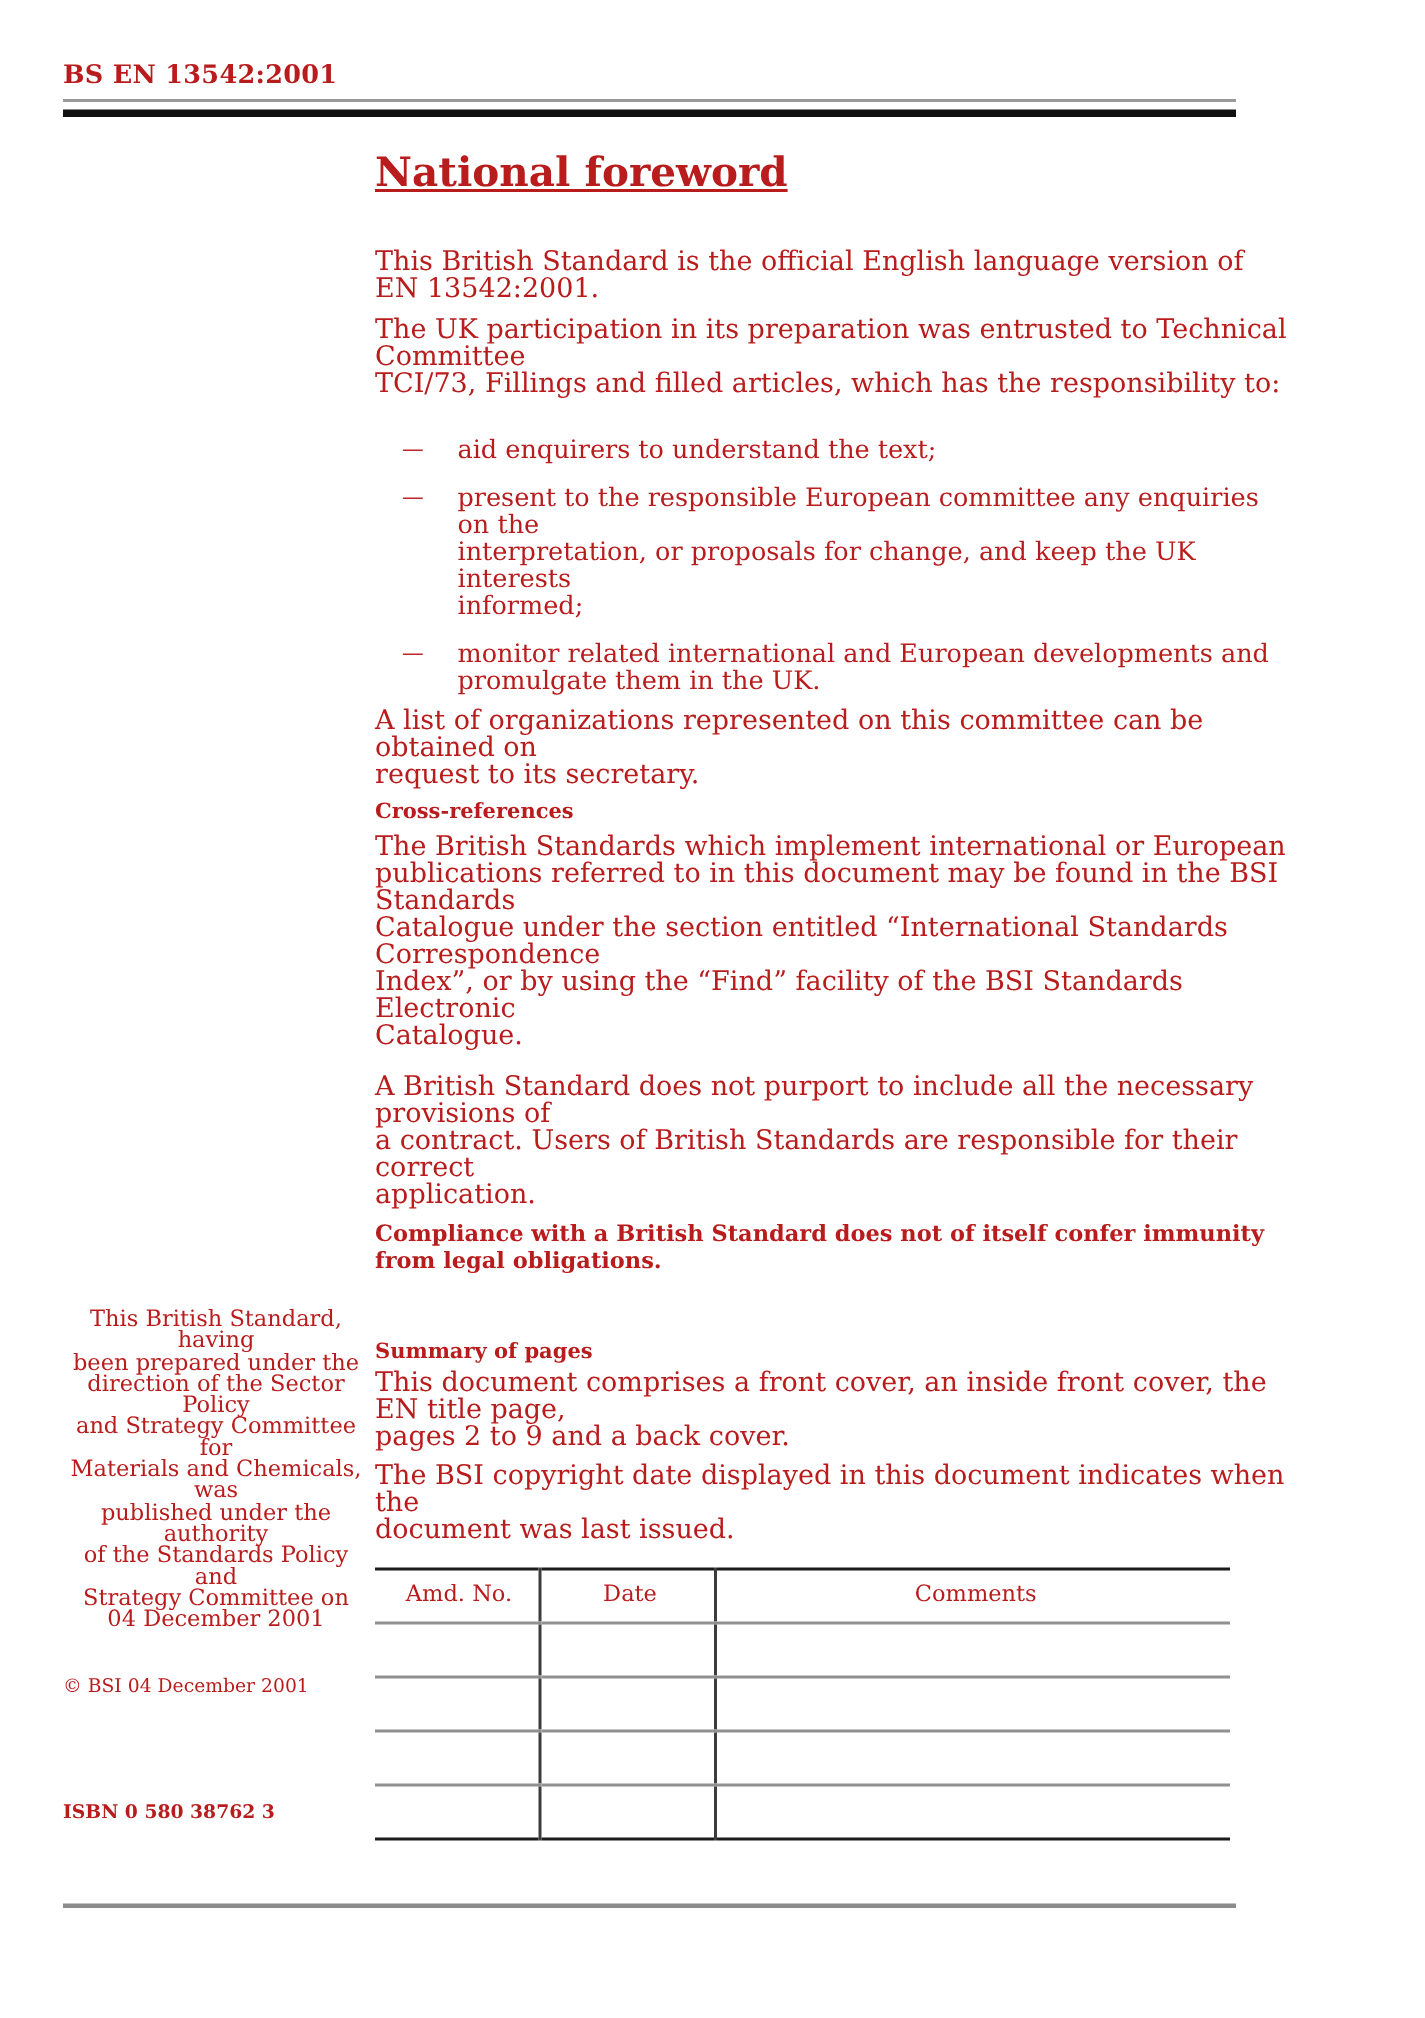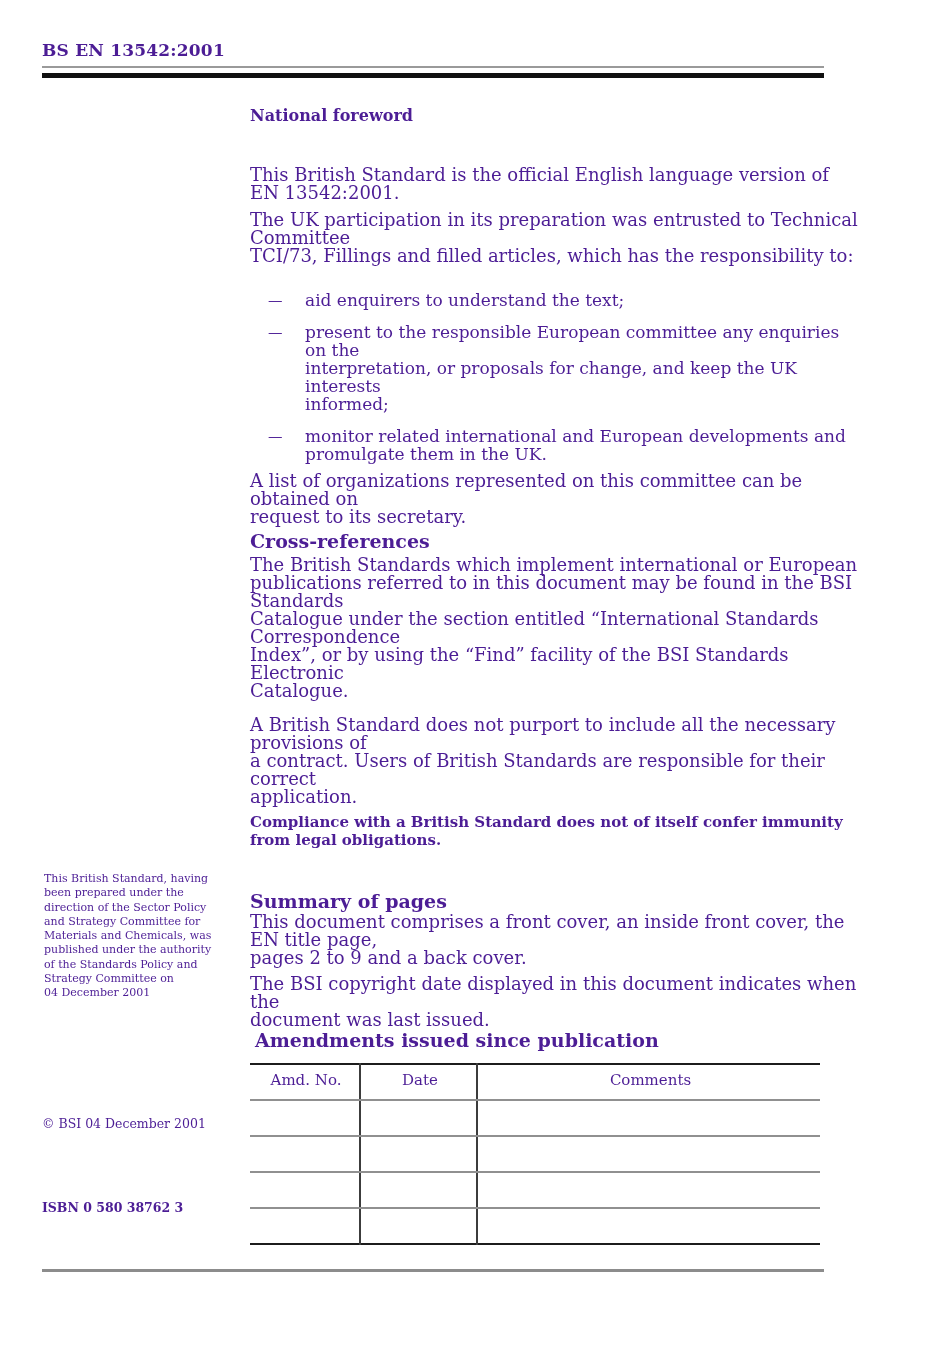--- a/index.html
+++ b/index.html
@@ -6,21 +6,21 @@
     margin: 0;
     padding: 0;
     background: #ffffff;
   }
   .page {
     position: relative;
     width: 877px;
     height: 1345px;
     background: #ffffff;
     font-family: "DejaVu Serif", serif;
-    color: #4c1d95;
+    color: #b91c1c;
     overflow: hidden;
   }
   .doc-number {
     position: absolute;
     left: 42px;
     top: 40px;
     font-size: 17px;
     font-weight: bold;
     letter-spacing: 0.2px;
   }
@@ -41,23 +41,24 @@
     background: #101010;
   }
   .main-col {
     position: absolute;
     left: 250px;
     top: 101px;
     width: 608px;
   }
   .main-col h1 {
     margin: 0;
-    font-size: 16px;
+    font-size: 27px;
     line-height: 30px;
     font-weight: bold;
+    text-decoration: underline;
   }
   .body-text {
     margin: 0;
     font-size: 18px;
     line-height: 18px;
     white-space: pre-line;
   }
   .p-intro        { margin-top: 35px; }
   .p-uk           { margin-top: 9px; }
   .dash-list      { margin-top: 26px; }
@@ -71,36 +72,37 @@
   }
   .dash-text {
     flex: 1;
     font-size: 17px;
     line-height: 18px;
     white-space: pre-line;
   }
   .p-orglist      { margin-top: 9px; }
   .sub-heading {
     margin: 0;
-    font-size: 19px;
+    font-size: 14px;
     line-height: 18px;
     font-weight: bold;
   }
   .h-crossref     { margin-top: 6px; }
   .p-crossref1    { margin-top: 6px; }
   .p-crossref2    { margin-top: 16px; }
   .p-compliance   { margin-top: 7px; font-weight: bold; font-size: 15px; }
   .sidebar-note {
     position: absolute;
     left: 44px;
     top: 872px;
     width: 200px;
-    font-size: 11px;
+    font-size: 15px;
     line-height: 14.3px;
     white-space: pre-line;
+    text-align: center;
   }
   .summary-block {
     position: absolute;
     left: 250px;
     top: 892px;
     width: 608px;
   }
   .p-summary1     { margin-top: 3px; }
   .p-summary2     { margin-top: 8px; }
   .amendments-block {
@@ -224,21 +226,20 @@
 
   <div class="summary-block">
     <h2 class="sub-heading">Summary of pages</h2>
     <p class="body-text p-summary1">This document comprises a front cover, an inside front cover, the EN title page,
 pages 2 to 9 and a back cover.</p>
     <p class="body-text p-summary2">The BSI copyright date displayed in this document indicates when the
 document was last issued.</p>
   </div>
 
   <div class="amendments-block">
-    <h2 class="sub-heading h-amendments">Amendments issued since publication</h2>
     <table class="amendments">
       <colgroup>
         <col style="width:110px">
         <col style="width:117px">
         <col>
       </colgroup>
       <thead>
         <tr id="amendments-header-row">
             <th>Amd. No.</th>
             <th>Date</th>

